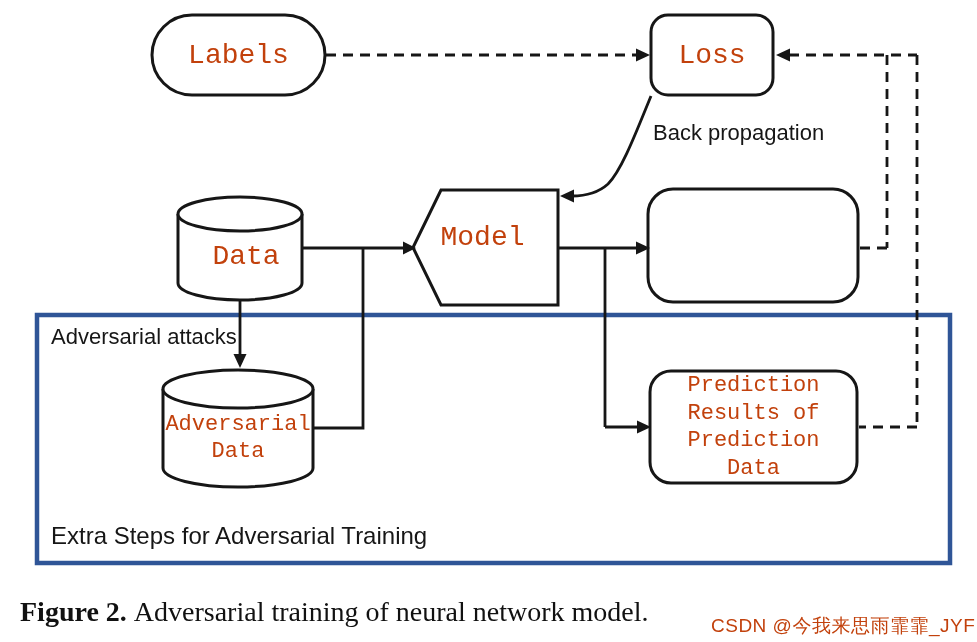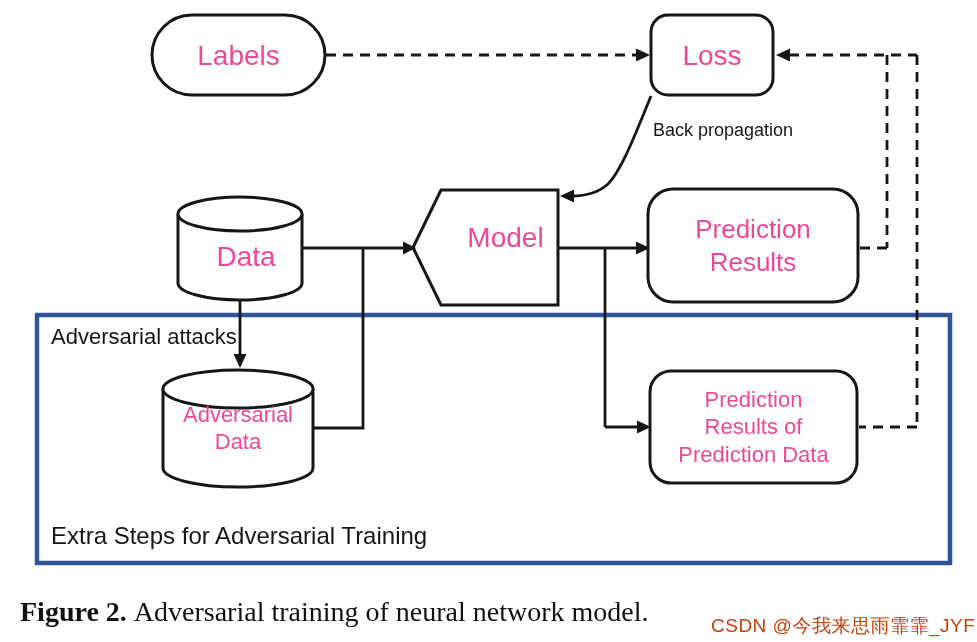--- a/index.html
+++ b/index.html
@@ -8,22 +8,23 @@
     width:977px;height:642px;
     background:#ffffff;
     font-family:"Liberation Sans", sans-serif;
     overflow:hidden;
   }
   #diagram-svg{position:absolute;left:0;top:0;}
   .node-label{
     position:absolute;
     display:flex;align-items:center;justify-content:center;
     text-align:center;
-    color:#ec4899;
+    color:#c2410c;
     line-height:1.25;
+    font-family:Liberation Mono, monospace;
   }
   .lbl-28{font-size:28px;}
   .lbl-26{font-size:26px;}
   .lbl-22{font-size:22px;}
   .free-label{
     position:absolute;
     color:#161616;
     white-space:nowrap;
   }
   #caption{
@@ -99,29 +100,28 @@
       <polygon points="240,368 233.5,354 246.5,354"></polygon>
     </g>
   </svg>
 
   <div class="node-label lbl-28" style="left:152px;top:15px;width:173px;height:80px;">Labels</div>
 
   <div class="node-label lbl-28" style="left:651px;top:15px;width:122px;height:80px;">Loss</div>
 
   <div class="node-label lbl-28" style="left:178px;top:217px;width:136px;height:78px;">Data</div>
 
-  <div class="node-label lbl-28" style="left:447px;top:190px;width:117px;height:94px;">Model</div>
+  <div class="node-label lbl-28" style="left:424px;top:190px;width:117px;height:94px;">Model</div>
 
-  <div class="node-label lbl-26" style="left:663px;top:189px;width:180px;height:113px;">Prediction Results</div>
 
-  <div class="node-label lbl-22" style="left:168px;top:392px;width:140px;height:72px;">Adversarial Data</div>
+  <div class="node-label lbl-22" style="left:168px;top:402px;width:140px;height:72px;">Adversarial Data</div>
 
   <div class="node-label lbl-22" style="left:668px;top:371px;width:171px;height:112px;">Prediction Results of Prediction Data</div>
 
-  <div class="free-label" style="left:653px;top:120px;font-size:18px;">Back propagation</div>
+  <div class="free-label" style="left:653px;top:120px;font-size:22px;">Back propagation</div>
 
   <div class="free-label" style="left:51px;top:324px;font-size:22px;">Adversarial attacks</div>
 
   <div class="free-label" style="left:51px;top:522px;font-size:24px;">Extra Steps for Adversarial Training</div>
 
   <div id="caption">
     <span class="cap-label">Figure 2.</span><span>Adversarial training of neural network model.</span>
   </div>
 
   <div id="watermark">CSDN @今我来思雨霏霏_JYF</div>

